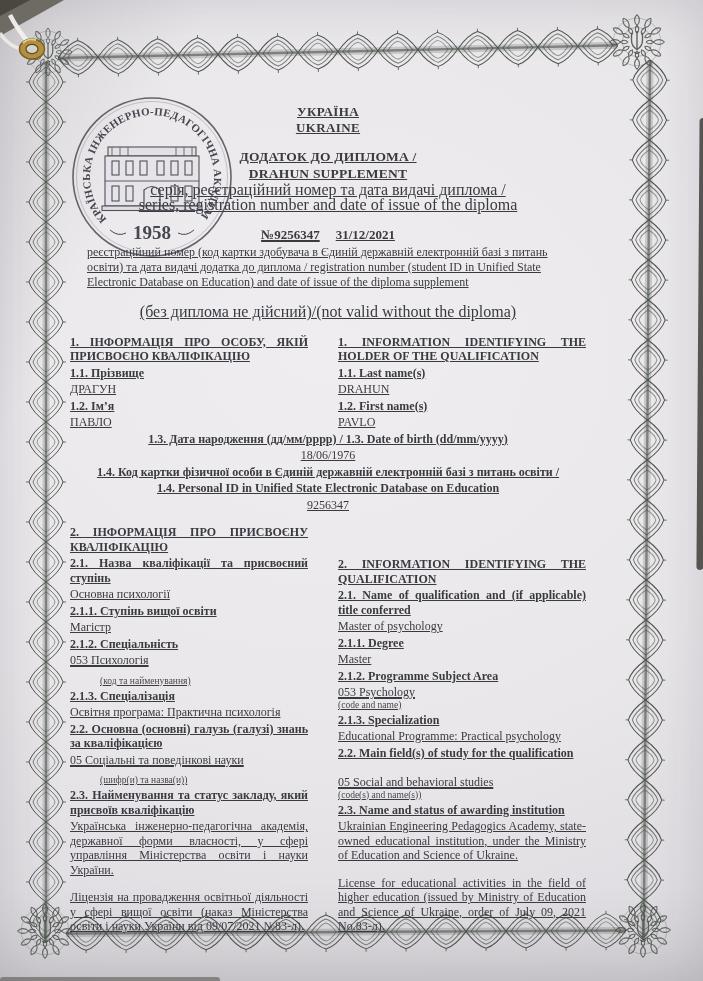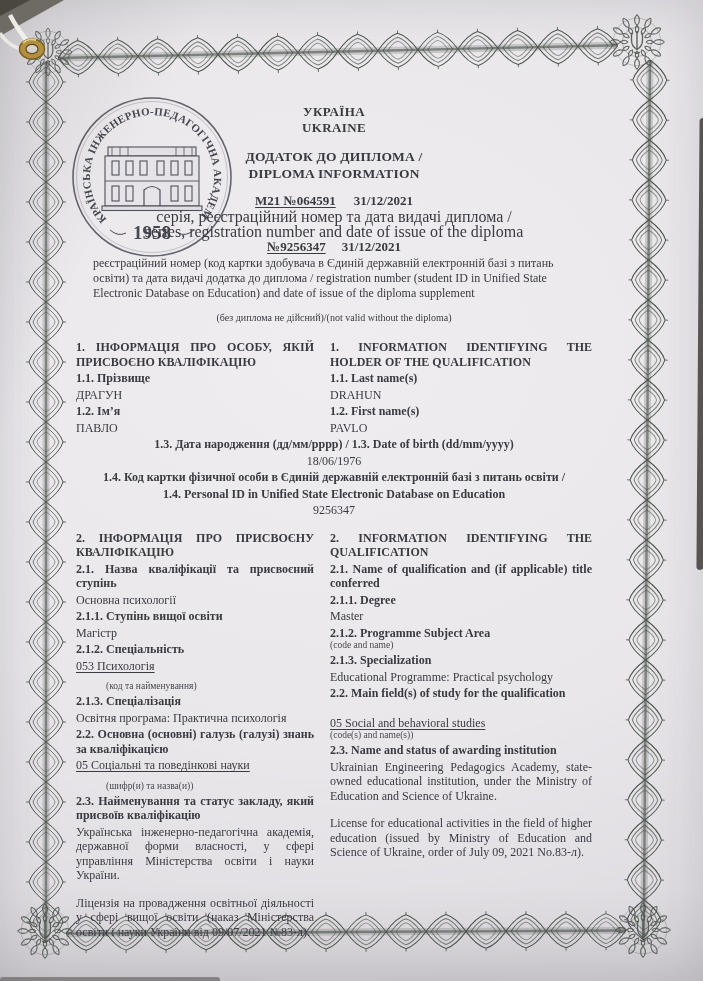--- a/index.html
+++ b/index.html
@@ -16,33 +16,33 @@
   .bg-corner{position:absolute;left:0;top:0;width:64px;height:36px;background:#6e6a64;
     clip-path:polygon(0 0,100% 0,0 100%);}
   .bg-corner2{position:absolute;left:0;top:0;width:30px;height:16px;background:#4a4741;
     clip-path:polygon(0 0,100% 0,0 100%);}
   .bg-sliver-right{position:absolute;right:-2px;top:118px;width:7px;height:452px;background:#3f3c38;
     border-radius:4px;transform:rotate(.4deg);opacity:.85;}
   .bg-sliver-bottom{position:absolute;left:0;bottom:-3px;width:220px;height:7px;background:#46433e;
     border-radius:3px;opacity:.5;}
   svg{overflow:visible;}
   .band{position:absolute;}
-  .content{position:absolute;left:76px;top:88px;width:516px;color:#3a3a41;font-size:12px;line-height:14.5px;}
+  .content{position:absolute;left:70px;top:88px;width:516px;color:#3a3a41;font-size:12px;line-height:14.5px;text-decoration:underline;}
   .center{text-align:center;}
   .u{text-decoration:underline;text-underline-offset:2px;}
   .hdr-country{margin-top:16px;font-size:13px;line-height:16px;font-weight:bold;letter-spacing:.4px;}
   .hdr-title{margin-top:13px;font-size:13.5px;line-height:16.5px;font-weight:bold;letter-spacing:.2px;}
   .series-line{margin-top:12px;font-size:13px;font-weight:bold;}
   .series-line .date{margin-left:18px;}
   .capline{font-size:16px;line-height:15px;}
-  .reg-line{margin-top:1px;font-size:13px;font-weight:bold;text-align:center;}
+  .reg-line{margin-top:16px;font-size:13px;font-weight:bold;text-align:center;}
   .reg-para{margin:2px auto 0 auto;width:482px;text-align:left;font-size:12px;line-height:15.2px;}
-  .validity{margin-top:9px;font-size:10px;}
+  .validity{margin-top:15px;font-size:16px;}
   .sec{margin-top:15px;}
-  .cols{display:flex;gap:16px;}
+  .cols{display:flex;gap:30px;align-items:flex-end;}
   .col-uk{width:238px;}
   .col-en{flex:1;}
   .jst{text-align:justify;}
   .lbl{font-weight:bold;}
   .item{margin-top:2px;}
   .cap{font-size:9.5px;line-height:11px;color:#47474e;}
   .cap-uk{margin-left:30px;margin-top:8px;}
   .cap-en{}
   .gap-md{margin-top:15px;}
   .para{margin-top:2px;}
@@ -203,24 +203,21 @@
     <text x="86" y="148" text-anchor="middle" font-size="19" font-weight="bold" fill="#474751" style="font-family:'Liberation Serif',serif;">1958</text>
   </svg>
 
   <div class="content">
     <div class="center hdr-country">
       <div>УКРАЇНА</div>
       <div>UKRAINE</div>
     </div>
     <div class="center hdr-title">
       <div>ДОДАТОК ДО ДИПЛОМА /</div>
-      <div>DIPLOMA INFORMATION</div>
-    </div>
-    <div class="center series-line">
-      <span class="u">М21 №064591</span><span class="date">31/12/2021</span>
+      <div>DRAHUN SUPPLEMENT</div>
     </div>
     <div class="center capline">серія, реєстраційний номер та дата видачі диплома /</div>
     <div class="center capline">series, registration number and date of issue of the diploma</div>
     <div class="center reg-line">
       <span class="u">№9256347</span><span class="date" style="margin-left:16px;">31/12/2021</span>
     </div>
     <div class="reg-para">реєстраційний номер (код картки здобувача в Єдиній державній електронній базі з питань освіти) та дата видачі додатка до диплома / registration number (student ID in Unified State Electronic Database on Education) and date of issue of the diploma supplement</div>
     <div class="center validity">(без диплома не дійсний)/(not valid without the diploma)</div>
 
     <div class="sec">
@@ -263,23 +260,25 @@
           <div class="item lbl jst">2.2. Основна (основні) галузь (галузі) знань за кваліфікацією</div>
           <div class="item u">05 Соціальні та поведінкові науки</div>
           <div class="cap cap-uk">(шифр(и) та назва(и))</div>
           <div class="item lbl jst">2.3. Найменування та статус закладу, який присвоїв кваліфікацію</div>
           <div class="para jst">Українська інженерно-педагогічна академія, державної форми власності, у сфері управління Міністерства освіти і науки України.</div>
           <div class="para jst">Ліцензія на провадження освітньої діяльності у сфері вищої освіти (наказ Міністерства освіти і науки України від 09/07/2021 №83-л).</div>
         </div>
         <div class="col-en">
           <div class="lbl jst">2. INFORMATION IDENTIFYING THE QUALIFICATION</div>
           <div class="item lbl jst">2.1. Name of qualification and (if applicable) title conferred</div>
+          <div class="item">Master of psychology</div>
           <div class="item lbl">2.1.1. Degree</div>
           <div class="item">Master</div>
           <div class="item lbl">2.1.2. Programme Subject Area</div>
+          <div class="item u">053 Psychology</div>
           <div class="cap cap-en">(code and name)</div>
           <div class="item lbl">2.1.3. Specialization</div>
           <div class="item">Educational Programme: Practical psychology</div>
           <div class="item lbl jst">2.2. Main field(s) of study for the qualification</div>
           <div class="item u gap-md">05 Social and behavioral studies</div>
           <div class="cap cap-en">(code(s) and name(s))</div>
           <div class="item lbl jst">2.3. Name and status of awarding institution</div>
           <div class="para jst gap-md">Ukrainian Engineering Pedagogics Academy, state-owned educational institution, under the Ministry of Education and Science of Ukraine.</div>
           <div class="para jst">License for educational activities in the field of higher education (issued by Ministry of Education and Science of Ukraine, order of July 09, 2021 No.83-л).</div>
         </div>

